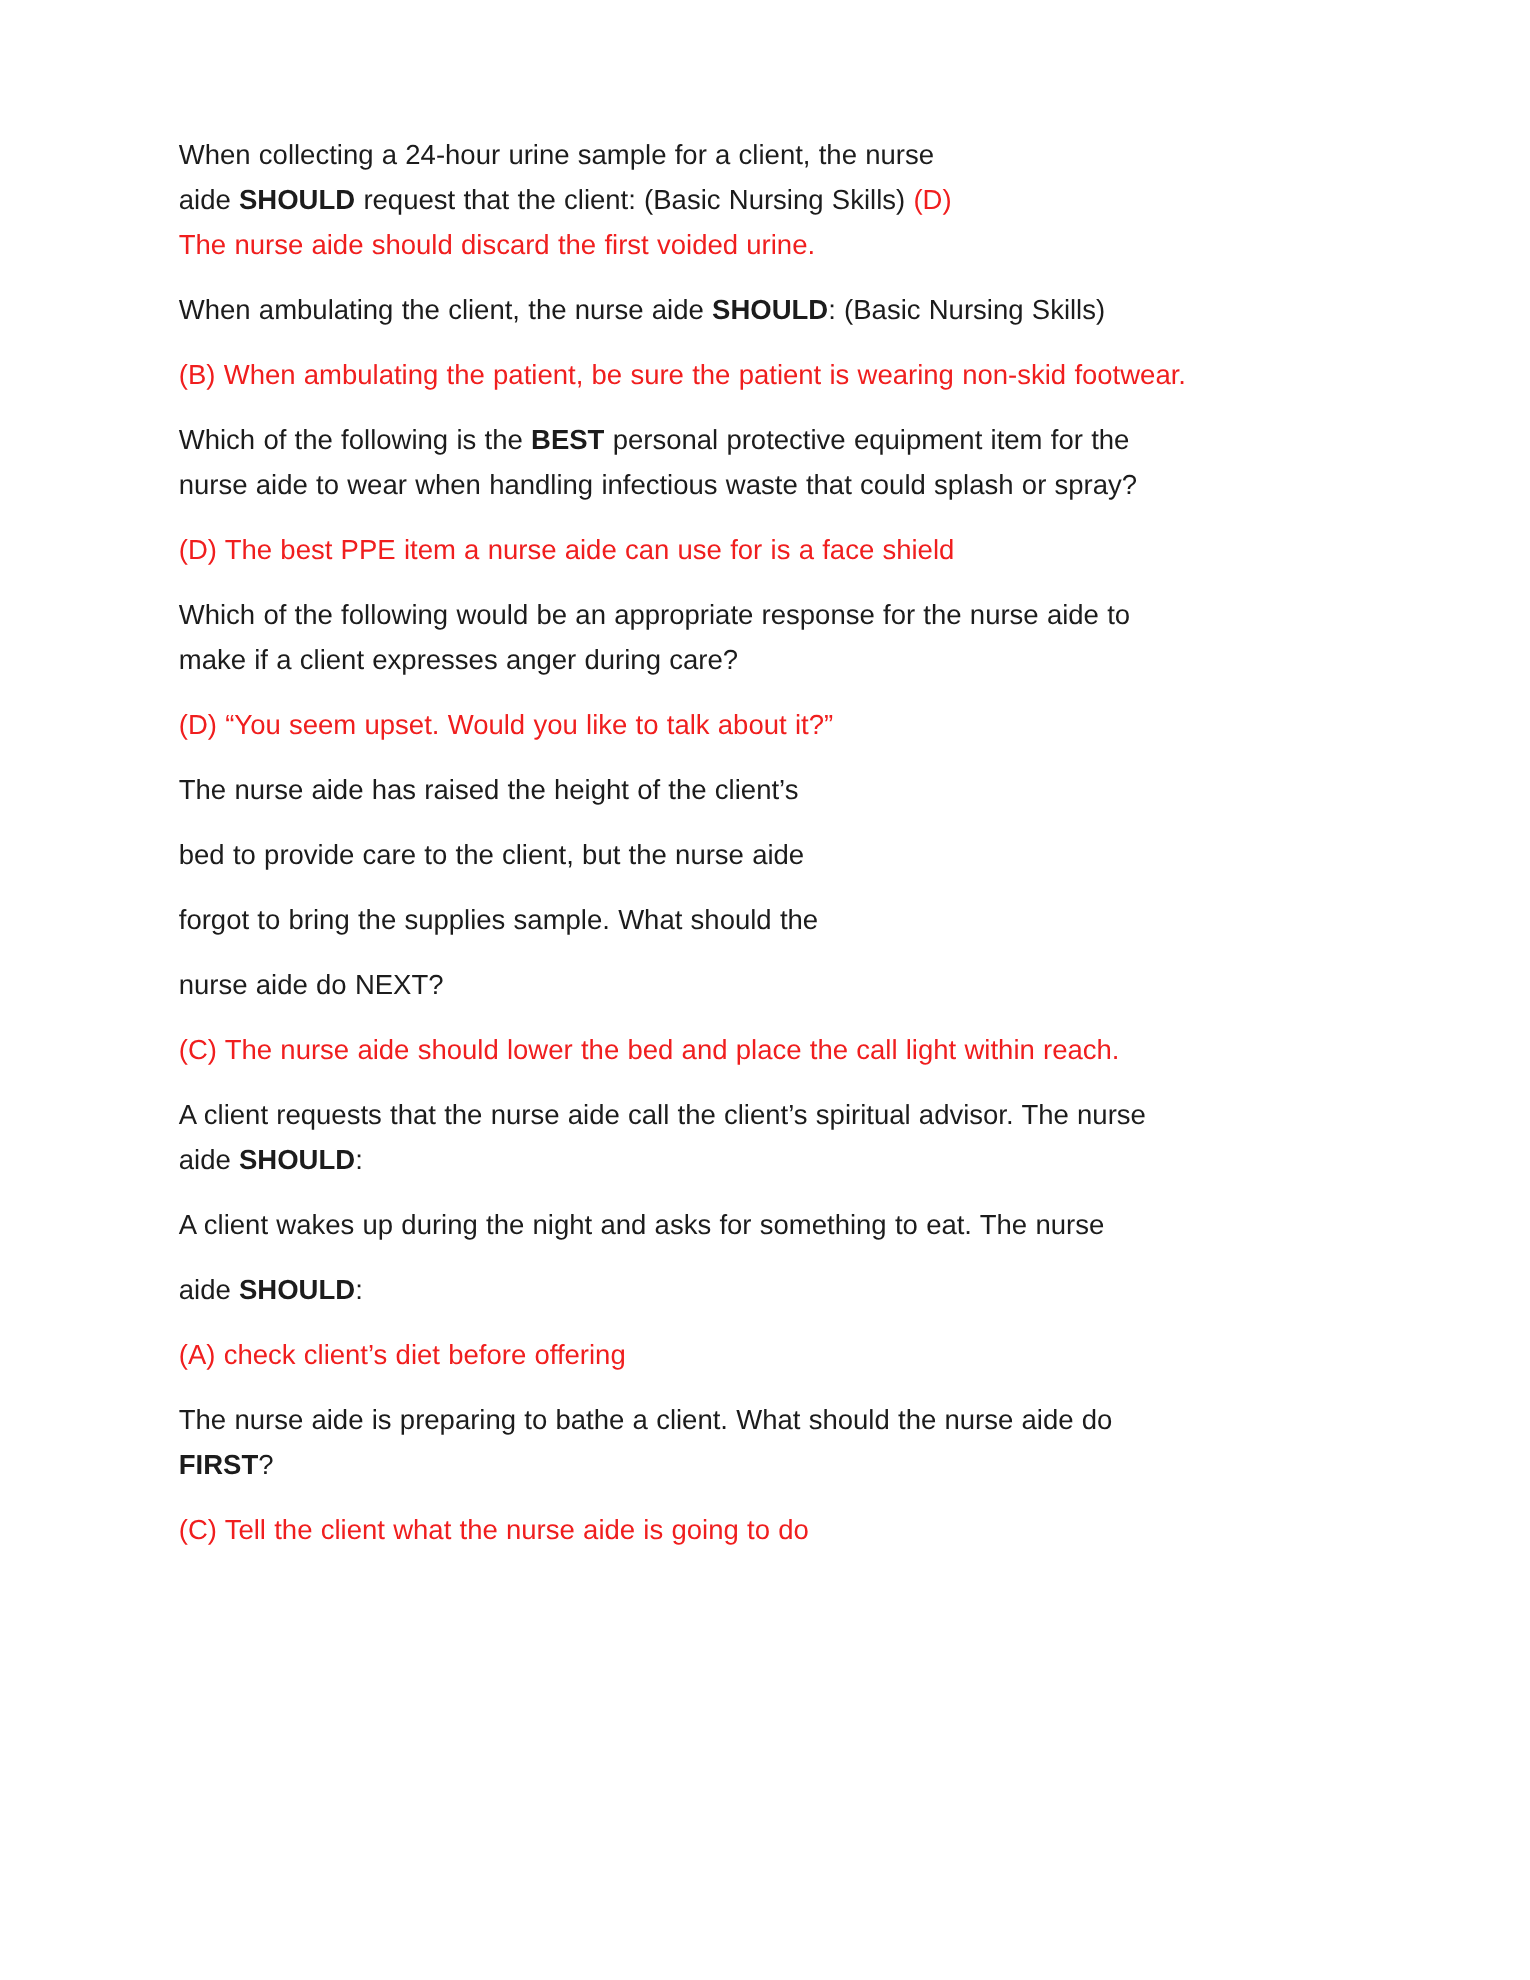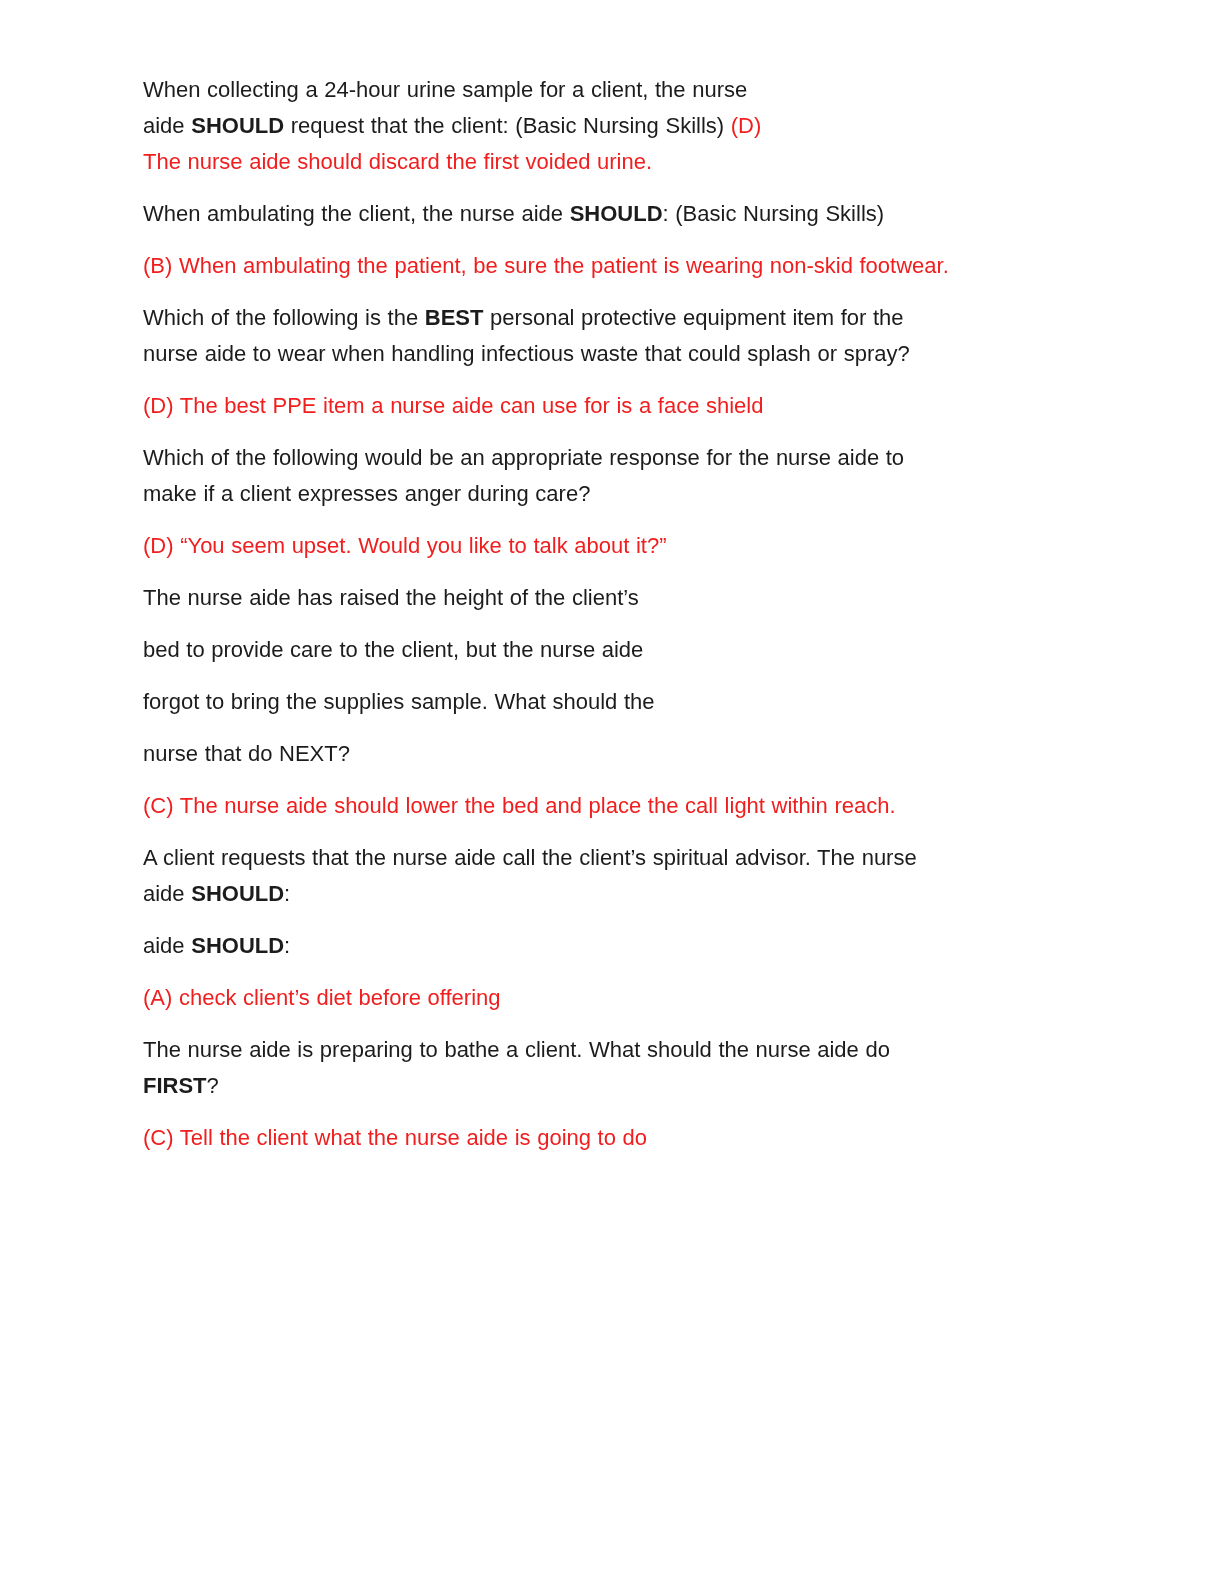--- a/index.html
+++ b/index.html
@@ -7,21 +7,21 @@
     padding: 0;
     background: #ffffff;
   }
   .page {
     position: relative;
     width: 1224px;
     min-height: 1584px;
     margin: 0 auto;
     background: #ffffff;
     box-sizing: border-box;
-    padding: 72px 144px 60px 143px;
+    padding: 106px 144px 60px 143px;
     font-family: "Liberation Sans", sans-serif;
     color: var(--text-color, #1c1c1c);
   }
   .content {
     width: 937px;
   }
   p.para {
     margin: 0 0 16px 0;
     font-size: 22px;
     line-height: 36px;
@@ -44,21 +44,22 @@
       <p class="para"><span>When collecting a 24-hour urine sample for a client, the nurse</span><br><span>aide </span><span class="bold">SHOULD</span><span> request that the client: (Basic Nursing Skills) </span><span class="red">(D)</span><br><span class="red">The nurse aide should discard the first voided urine.</span></p>
       <p class="para"><span>When ambulating the client, the nurse aide </span><span class="bold">SHOULD</span><span>: (Basic Nursing Skills)</span></p>
       <p class="para"><span class="red">(B) When ambulating the patient, be sure the patient is wearing non-skid footwear.</span></p>
       <p class="para"><span>Which of the following is the </span><span class="bold">BEST</span><span> personal protective equipment item for the</span><br><span>nurse aide to wear when handling infectious waste that could splash or spray?</span></p>
       <p class="para"><span class="red">(D) The best PPE item a nurse aide can use for is a face shield</span></p>
       <p class="para"><span>Which of the following would be an appropriate response for the nurse aide to</span><br><span>make if a client expresses anger during care?</span></p>
       <p class="para"><span class="red">(D) “You seem upset. Would you like to talk about it?”</span></p>
       <p class="para"><span>The nurse aide has raised the height of the client’s</span></p>
       <p class="para"><span>bed to provide care to the client, but the nurse aide</span></p>
       <p class="para"><span>forgot to bring the supplies sample. What should the</span></p>
-      <p class="para"><span>nurse that do NEXT?</span></p>
+      <p class="para"><span>nurse aide do NEXT?</span></p>
       <p class="para"><span class="red">(C) The nurse aide should lower the bed and place the call light within reach.</span></p>
       <p class="para"><span>A client requests that the nurse aide call the client’s spiritual advisor. The nurse</span><br><span>aide </span><span class="bold">SHOULD</span><span>:</span></p>
+      <p class="para"><span>A client wakes up during the night and asks for something to eat. The nurse</span></p>
       <p class="para"><span>aide </span><span class="bold">SHOULD</span><span>:</span></p>
       <p class="para"><span class="red">(A) check client’s diet before offering</span></p>
       <p class="para"><span>The nurse aide is preparing to bathe a client. What should the nurse aide do</span><br><span class="bold">FIRST</span><span>?</span></p>
       <p class="para"><span class="red">(C) Tell the client what the nurse aide is going to do</span></p>
     </div>
 </div>
 
 </body></html>

